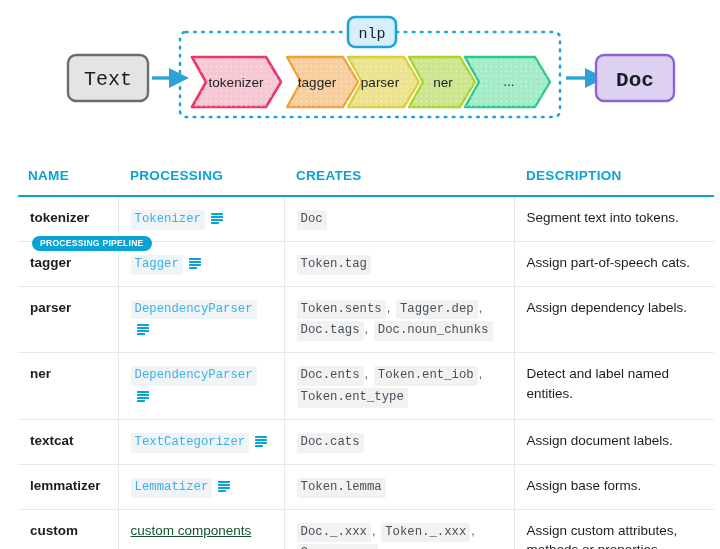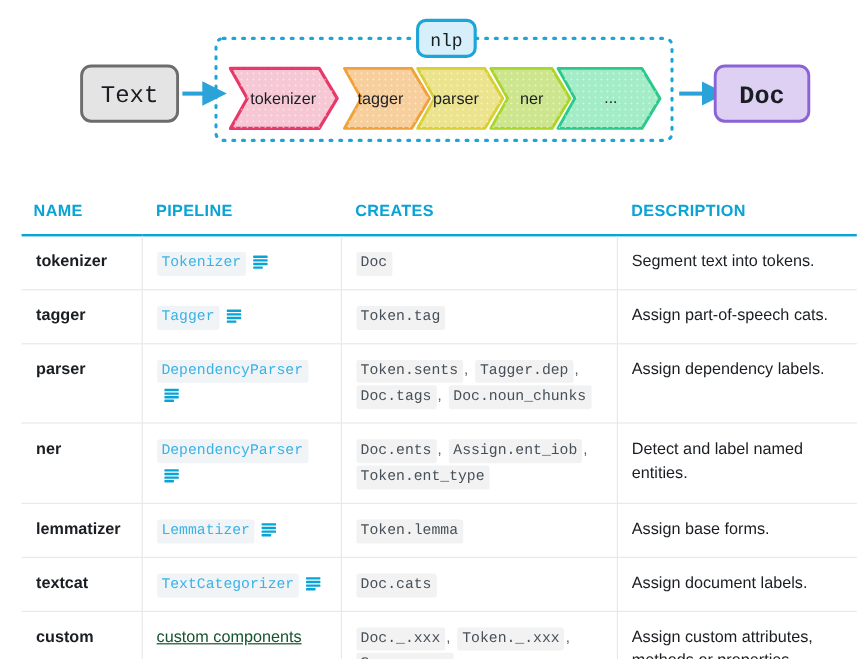--- a/index.html
+++ b/index.html
@@ -183,26 +183,27 @@
       <text x="509" y="86" text-anchor="middle" font-family="Liberation Sans, sans-serif" font-size="13" fill="#1a1e23">...</text>
     </g>
 
     <rect x="348" y="17" width="48" height="30" rx="7" ry="7" fill="#d6effa" stroke="#1ca5d8" stroke-width="2.6"></rect>
     <text x="372" y="38" text-anchor="middle" font-family="Liberation Mono, monospace" font-size="15" fill="#1a1e23">nlp</text>
   </svg>
 </div>
 
 <div id="table-wrap">
 
+  <span class="badge-pipeline">PROCESSING PIPELINE</span>
 
   <table class="pipeline-table">
     <thead>
       <tr>
         <th class="col-name">NAME</th>
-        <th class="col-comp">PIPELINE</th>
+        <th class="col-comp">PROCESSING</th>
         <th class="col-creates">CREATES</th>
         <th class="col-desc">DESCRIPTION</th>
       </tr>
     </thead>
     <tbody id="table-body">
         <tr>
           <td class="cell-name">tokenizer</td>
           <td class="cell-component"><span class="chip chip-api">Tokenizer</span><span class="list-icon"><i></i><i></i><i></i><i></i></span></td>
           <td class="cell-creates"><span class="chip chip-code">Doc</span></td>
           <td class="cell-desc">Segment text into tokens.</td>
@@ -215,36 +216,36 @@
         </tr>
         <tr>
           <td class="cell-name">parser</td>
           <td class="cell-component"><span class="chip chip-api">DependencyParser</span><span class="list-icon"><i></i><i></i><i></i><i></i></span></td>
           <td class="cell-creates"><span class="chip chip-code">Token.sents</span><span class="sep">,</span> <span class="chip chip-code">Tagger.dep</span><span class="sep">,</span> <span class="chip chip-code">Doc.tags</span><span class="sep">,</span> <span class="chip chip-code">Doc.noun_chunks</span></td>
           <td class="cell-desc">Assign dependency labels.</td>
         </tr>
         <tr>
           <td class="cell-name">ner</td>
           <td class="cell-component"><span class="chip chip-api">DependencyParser</span><span class="list-icon"><i></i><i></i><i></i><i></i></span></td>
-          <td class="cell-creates"><span class="chip chip-code">Doc.ents</span><span class="sep">,</span> <span class="chip chip-code">Assign.ent_iob</span><span class="sep">,</span> <span class="chip chip-code">Token.ent_type</span></td>
+          <td class="cell-creates"><span class="chip chip-code">Doc.ents</span><span class="sep">,</span> <span class="chip chip-code">Token.ent_iob</span><span class="sep">,</span> <span class="chip chip-code">Token.ent_type</span></td>
           <td class="cell-desc">Detect and label named entities.</td>
+        </tr>
+        <tr>
+          <td class="cell-name">textcat</td>
+          <td class="cell-component"><span class="chip chip-api">TextCategorizer</span><span class="list-icon"><i></i><i></i><i></i><i></i></span></td>
+          <td class="cell-creates"><span class="chip chip-code">Doc.cats</span></td>
+          <td class="cell-desc">Assign document labels.</td>
         </tr>
         <tr>
           <td class="cell-name">lemmatizer</td>
           <td class="cell-component"><span class="chip chip-api">Lemmatizer</span><span class="list-icon"><i></i><i></i><i></i><i></i></span></td>
           <td class="cell-creates"><span class="chip chip-code">Token.lemma</span></td>
           <td class="cell-desc">Assign base forms.</td>
         </tr>
         <tr>
-          <td class="cell-name">textcat</td>
-          <td class="cell-component"><span class="chip chip-api">TextCategorizer</span><span class="list-icon"><i></i><i></i><i></i><i></i></span></td>
-          <td class="cell-creates"><span class="chip chip-code">Doc.cats</span></td>
-          <td class="cell-desc">Assign document labels.</td>
-        </tr>
-        <tr>
           <td class="cell-name">custom</td>
           <td class="cell-component"><span class="link-custom">custom components</span></td>
           <td class="cell-creates"><span class="chip chip-code">Doc._.xxx</span><span class="sep">,</span> <span class="chip chip-code">Token._.xxx</span><span class="sep">,</span> <span class="chip chip-code">Span._.xxx</span></td>
           <td class="cell-desc">Assign custom attributes, methods or properties.</td>
         </tr>
       </tbody>
   </table>
 </div>
 
 </body></html>

